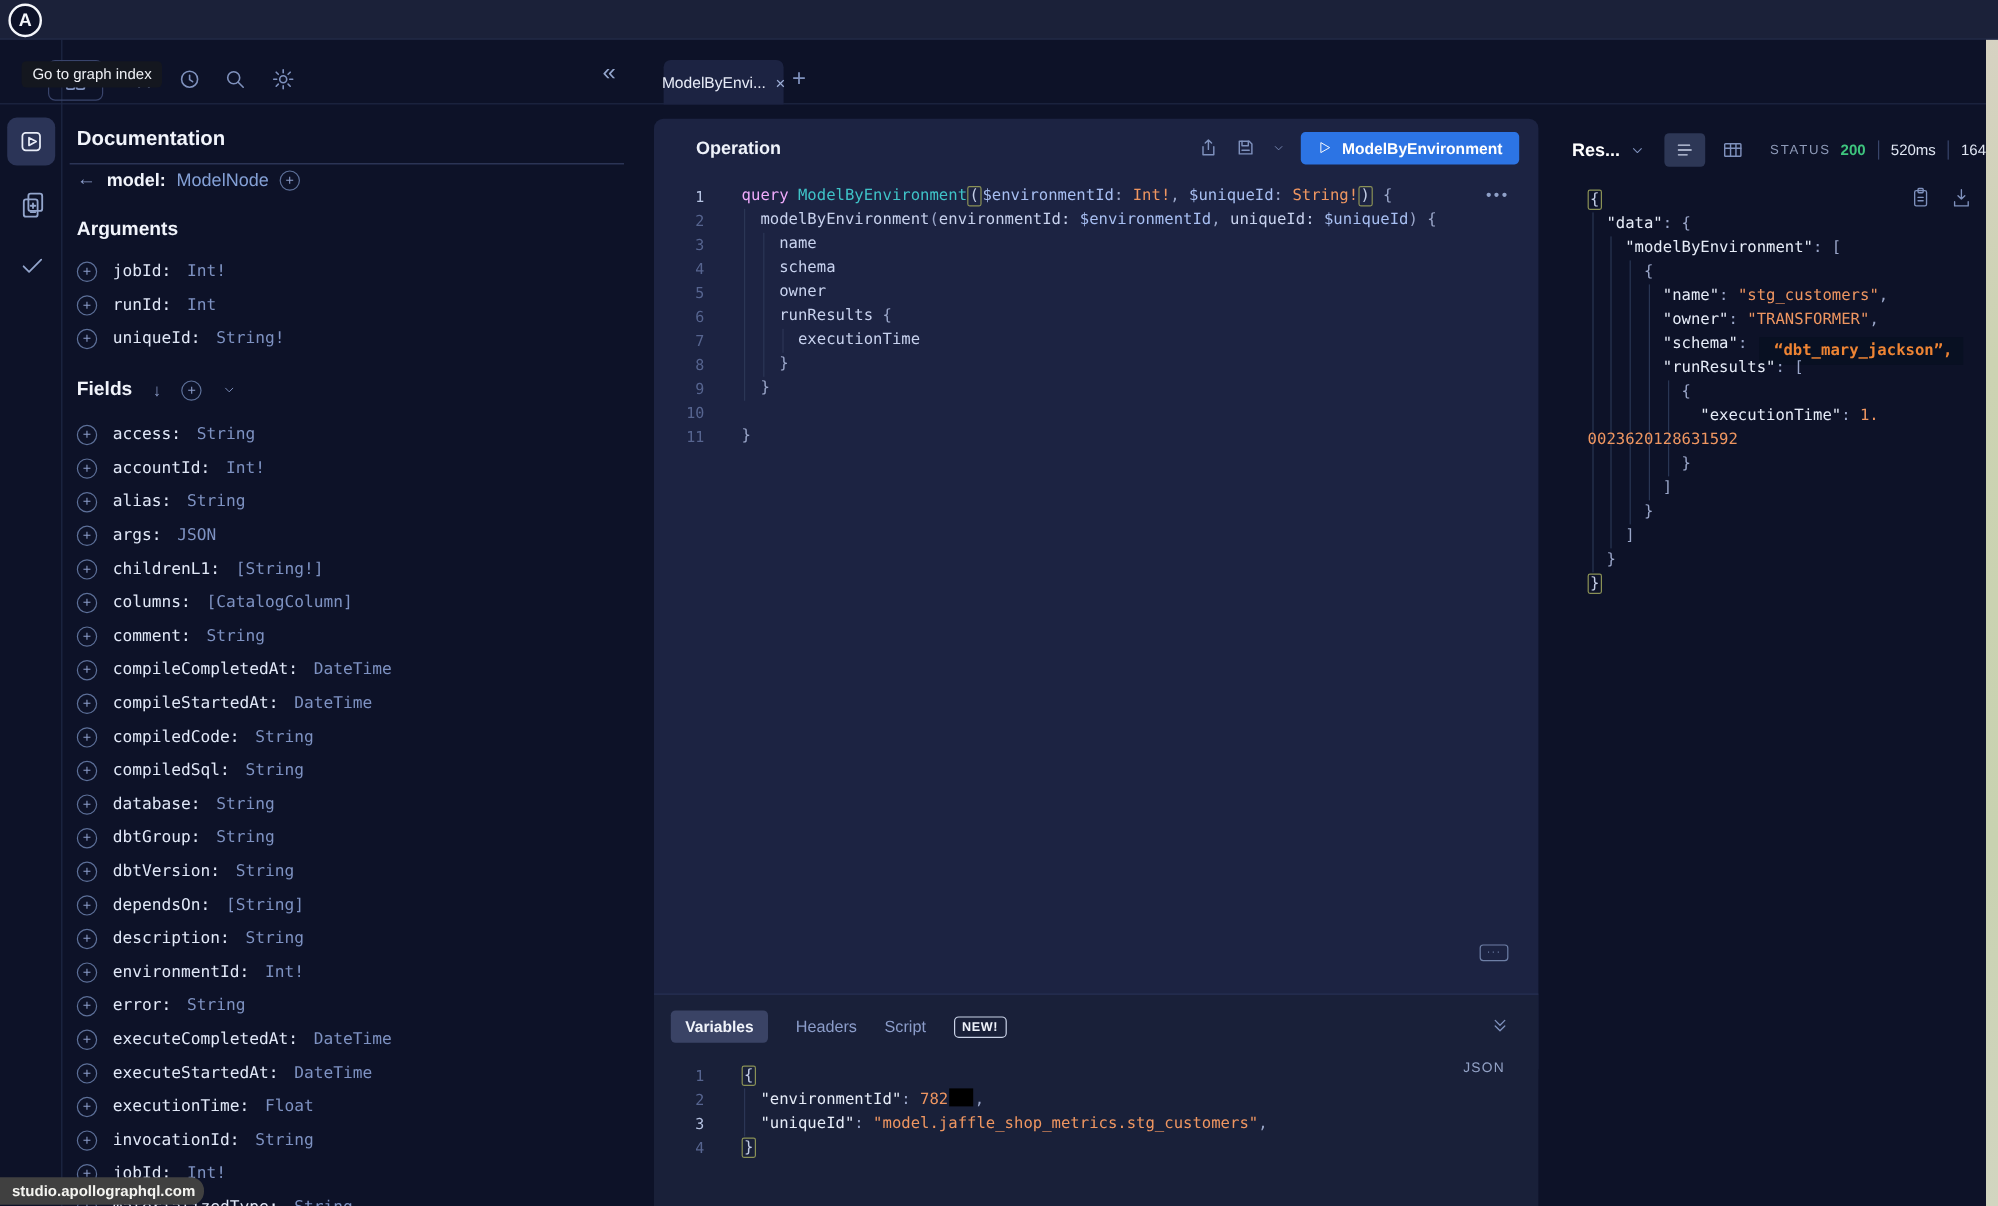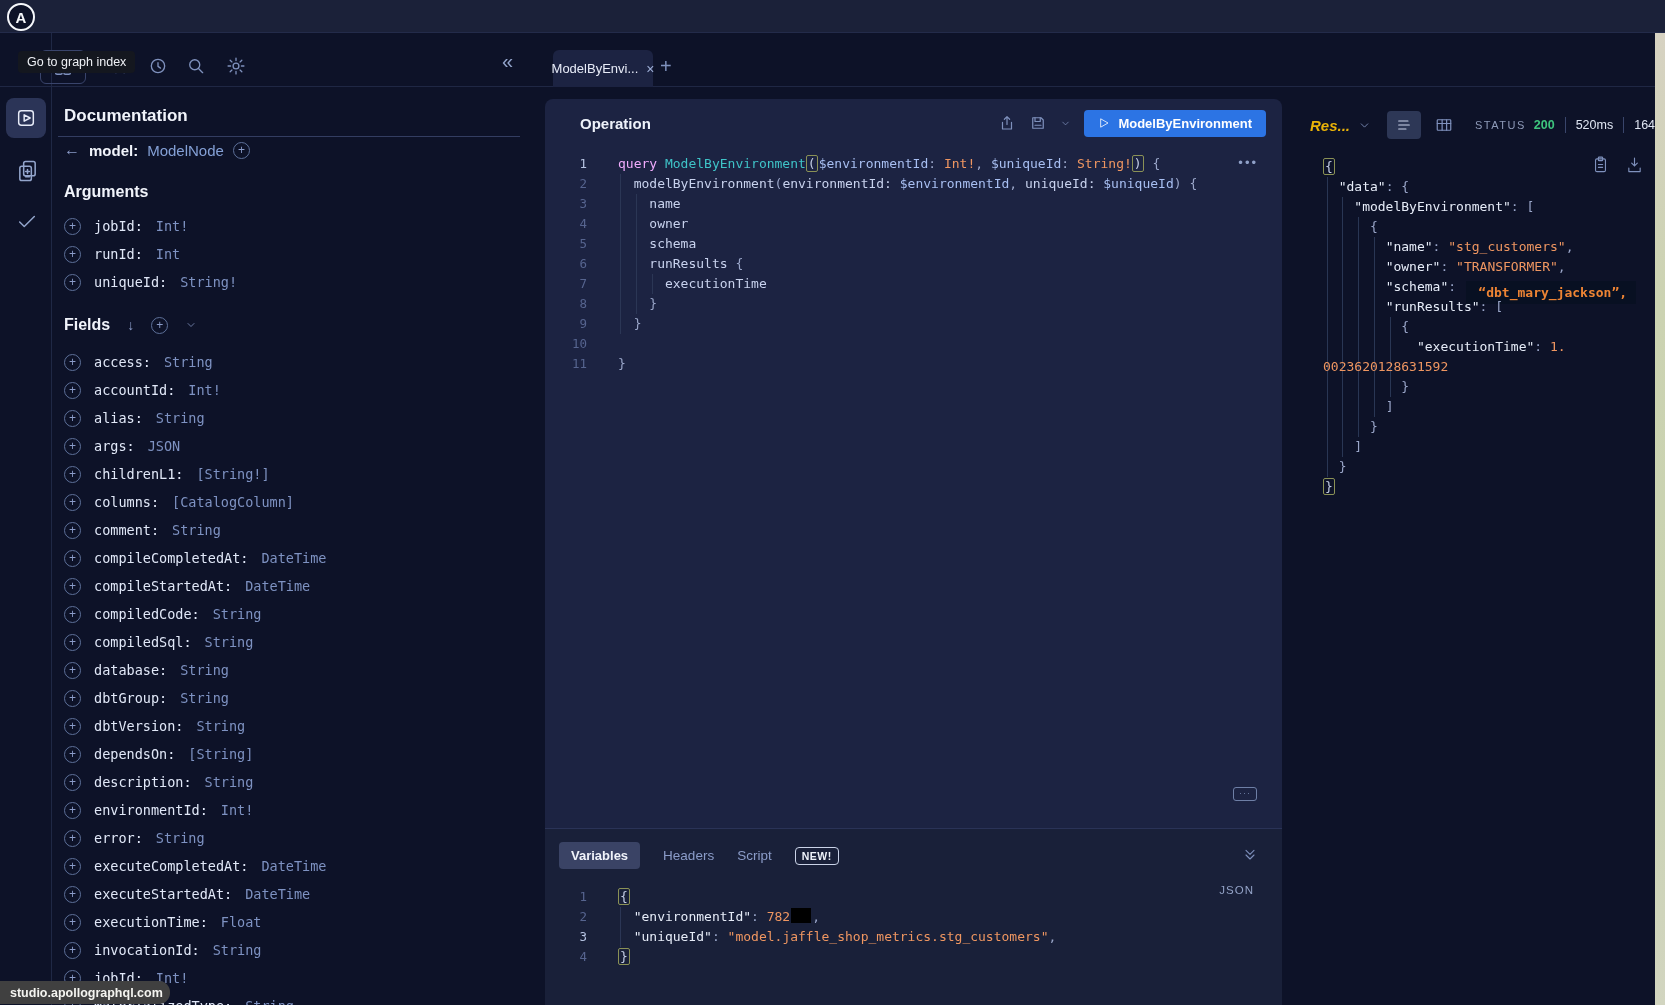--- a/index.html
+++ b/index.html
@@ -98,21 +98,21 @@
                  font-size:13px; font-weight:bold; color:#f0f3fa; }
   .vtab { font-size:13.5px; color:#8b9cc9; }
   .newbadge { border:1px solid #cad3e8; border-radius:4px; padding:2px 6px; font-size:10.5px; font-weight:bold;
               color:#eef2fa; letter-spacing:.5px; }
   .vchev { position:absolute; right:24px; top:18px; }
   .jsonlbl { position:absolute; right:28px; top:55px; font-size:11.5px; letter-spacing:1px; color:#93a2c6; }
 
   
   .resp { left:1300px; top:99px; width:355px; height:906px; }
   .resp-hdr { position:absolute; left:10px; top:12px; display:flex; align-items:center; }
-  .resp-title { font-size:15px; font-weight:bold; color:#eab308;font-style:italic; }
+  .resp-title { font-size:15px; font-weight:bold; color:#ffffff; }
   .fmt-pill { width:34px; height:28px; background:#2d3756; border-radius:4px; display:flex; align-items:center;
               justify-content:center; margin-left:16px; }
   .statuslbl { font-size:11px; letter-spacing:1.5px; color:#8e9ab8; margin-left:22px; }
   .status-ok { font-size:12.5px; font-weight:bold; color:#3ec57e; margin-left:8px; }
   .sep { width:1px; height:16px; background:#39456b; margin-left:10px; }
   .metric { font-size:12.5px; color:#dfe5f2; margin-left:10px; }
   .rguide { position:absolute; width:1px; background:#293654; }
 
   
   .status-pill { left:0; top:981px; height:23px; width:170px; background:#404040; border-radius:0 11px 11px 0;
@@ -393,22 +393,22 @@
       <div class="ln">10</div>
       <div class="ln">11</div>
     </div>
   <div class="guide" style="left:75px; top:75px; height:160px"></div>
   <div class="guide" style="left:91px; top:95px; height:120px"></div>
   <div class="guide" style="left:107px; top:175px; height:20px"></div>
   <div class="codeblk" style="left:73px; top:55px">
       <div class="cl"><span class="tk-kw">query </span><span class="tk-op">ModelByEnvironment</span><span class="tk-pm">(</span><span class="tk-vr">$environmentId</span><span class="tk-pu">: </span><span class="tk-ty">Int!</span><span class="tk-pu">, </span><span class="tk-vr">$uniqueId</span><span class="tk-pu">: </span><span class="tk-ty">String!</span><span class="tk-pm">)</span><span class="tk-pu"> {</span></div>
       <div class="cl"><span class="tk-pl">  </span><span class="tk-fd">modelByEnvironment</span><span class="tk-pu">(</span><span class="tk-at">environmentId: </span><span class="tk-vr">$environmentId</span><span class="tk-pu">, </span><span class="tk-at">uniqueId: </span><span class="tk-vr">$uniqueId</span><span class="tk-pu">) {</span></div>
       <div class="cl"><span class="tk-pl">    </span><span class="tk-fd">name</span></div>
+      <div class="cl"><span class="tk-pl">    </span><span class="tk-fd">schema</span></div>
       <div class="cl"><span class="tk-pl">    </span><span class="tk-fd">owner</span></div>
-      <div class="cl"><span class="tk-pl">    </span><span class="tk-fd">schema</span></div>
       <div class="cl"><span class="tk-pl">    </span><span class="tk-fd">runResults</span><span class="tk-pu"> {</span></div>
       <div class="cl"><span class="tk-pl">      </span><span class="tk-fd">executionTime</span></div>
       <div class="cl"><span class="tk-pl">    </span><span class="tk-pu">}</span></div>
       <div class="cl"><span class="tk-pl">  </span><span class="tk-pu">}</span></div>
       <div class="cl"></div>
       <div class="cl"><span class="tk-pu">}</span></div>
     </div>
 
   <div class="kbd">···</div>
   <div class="vdiv"></div>

